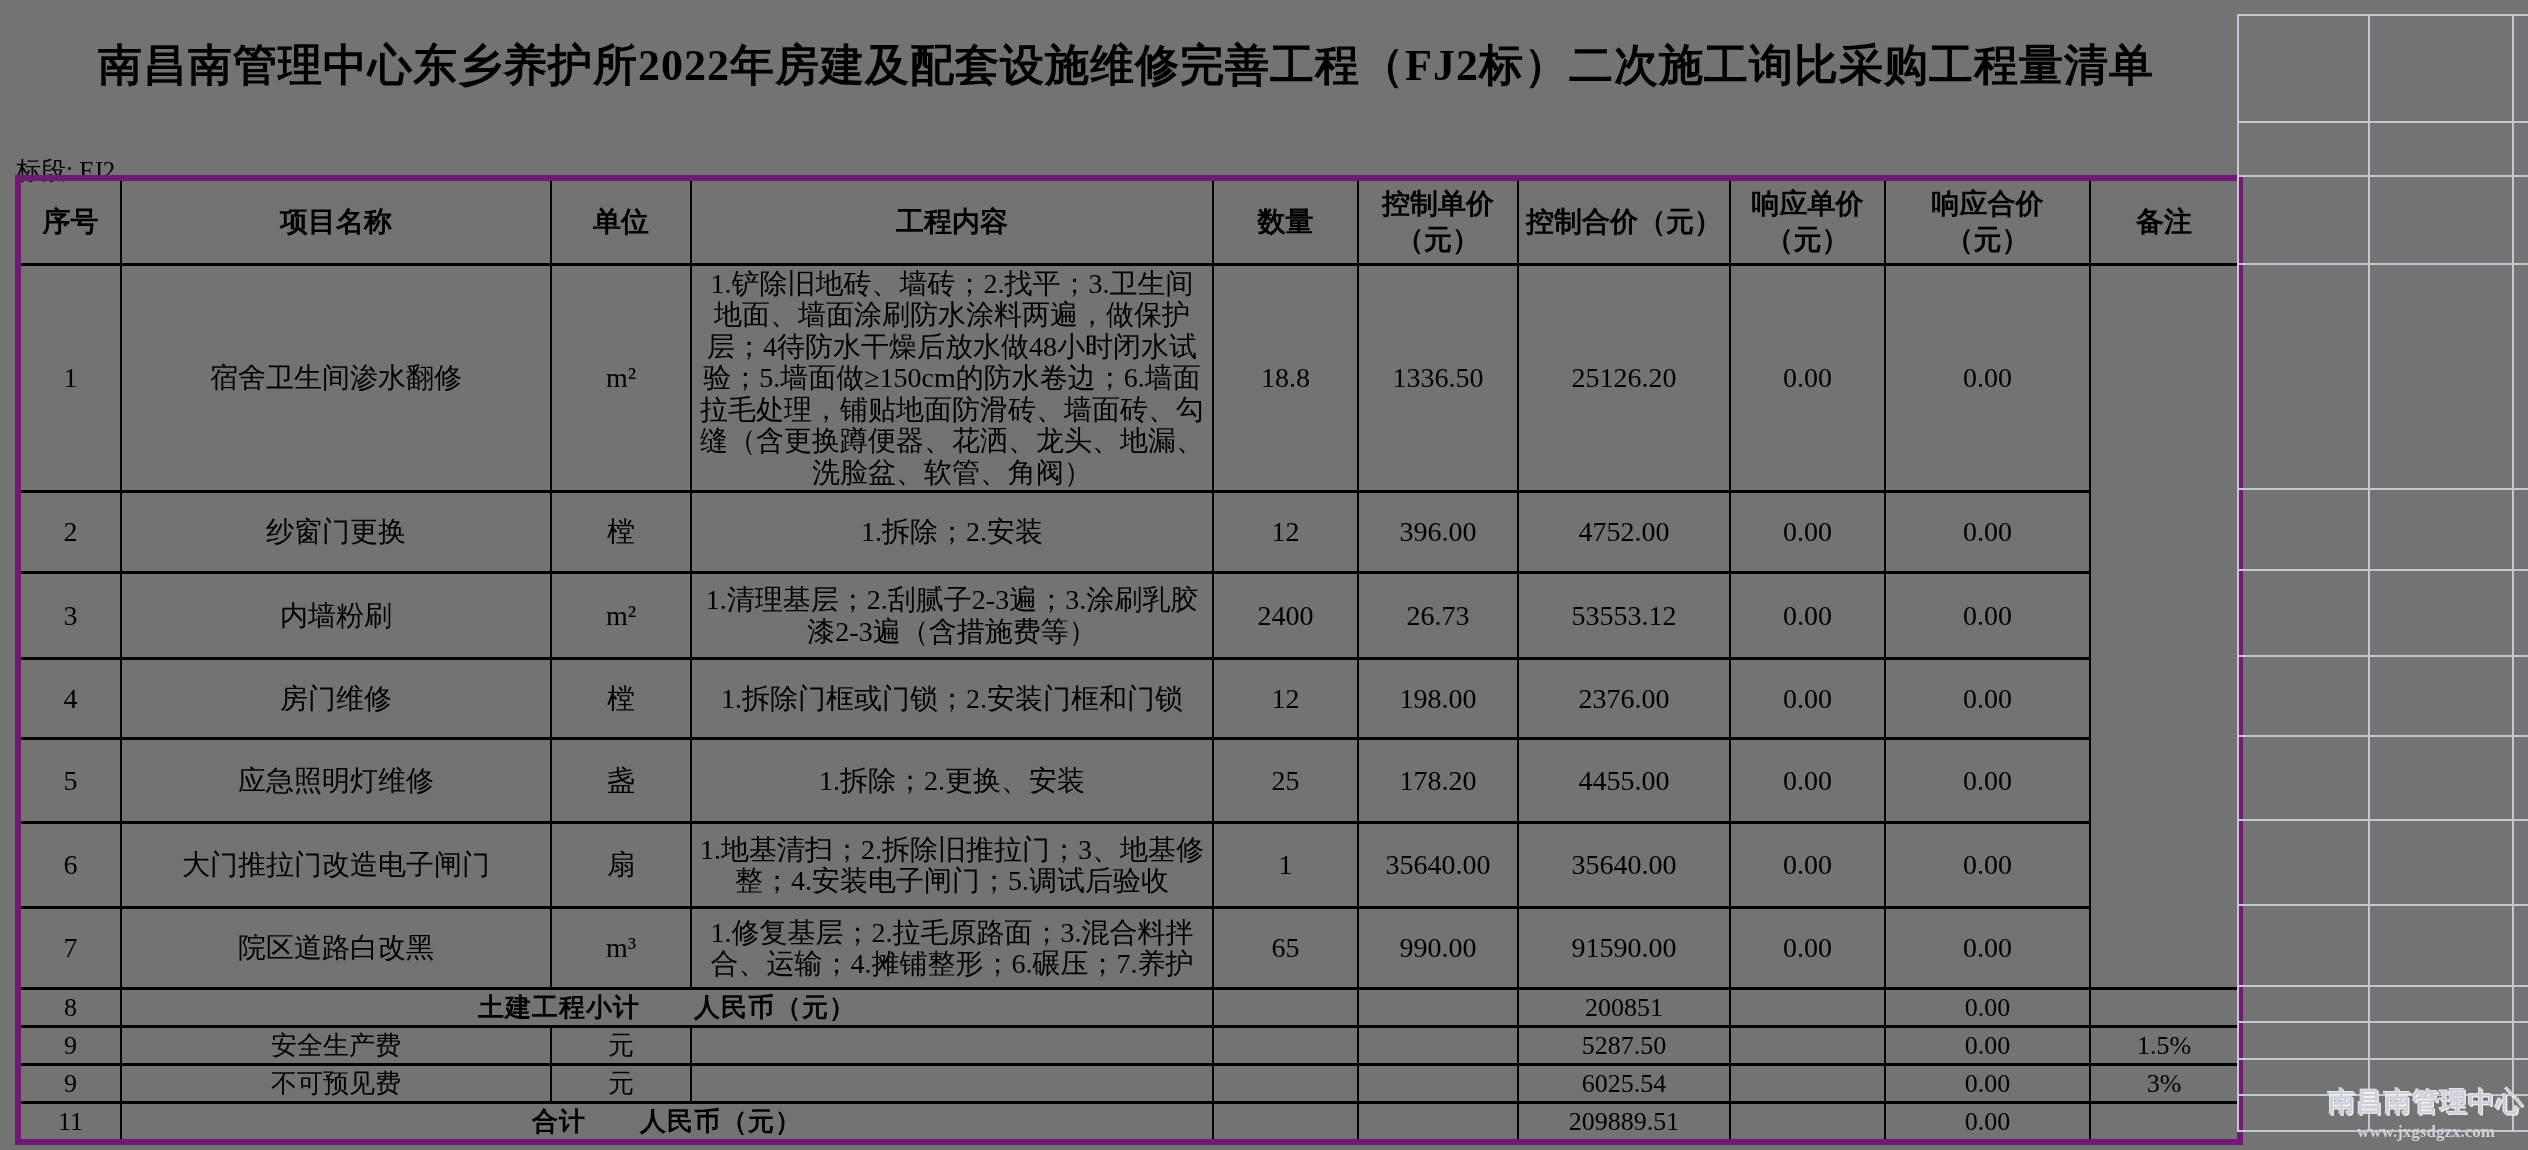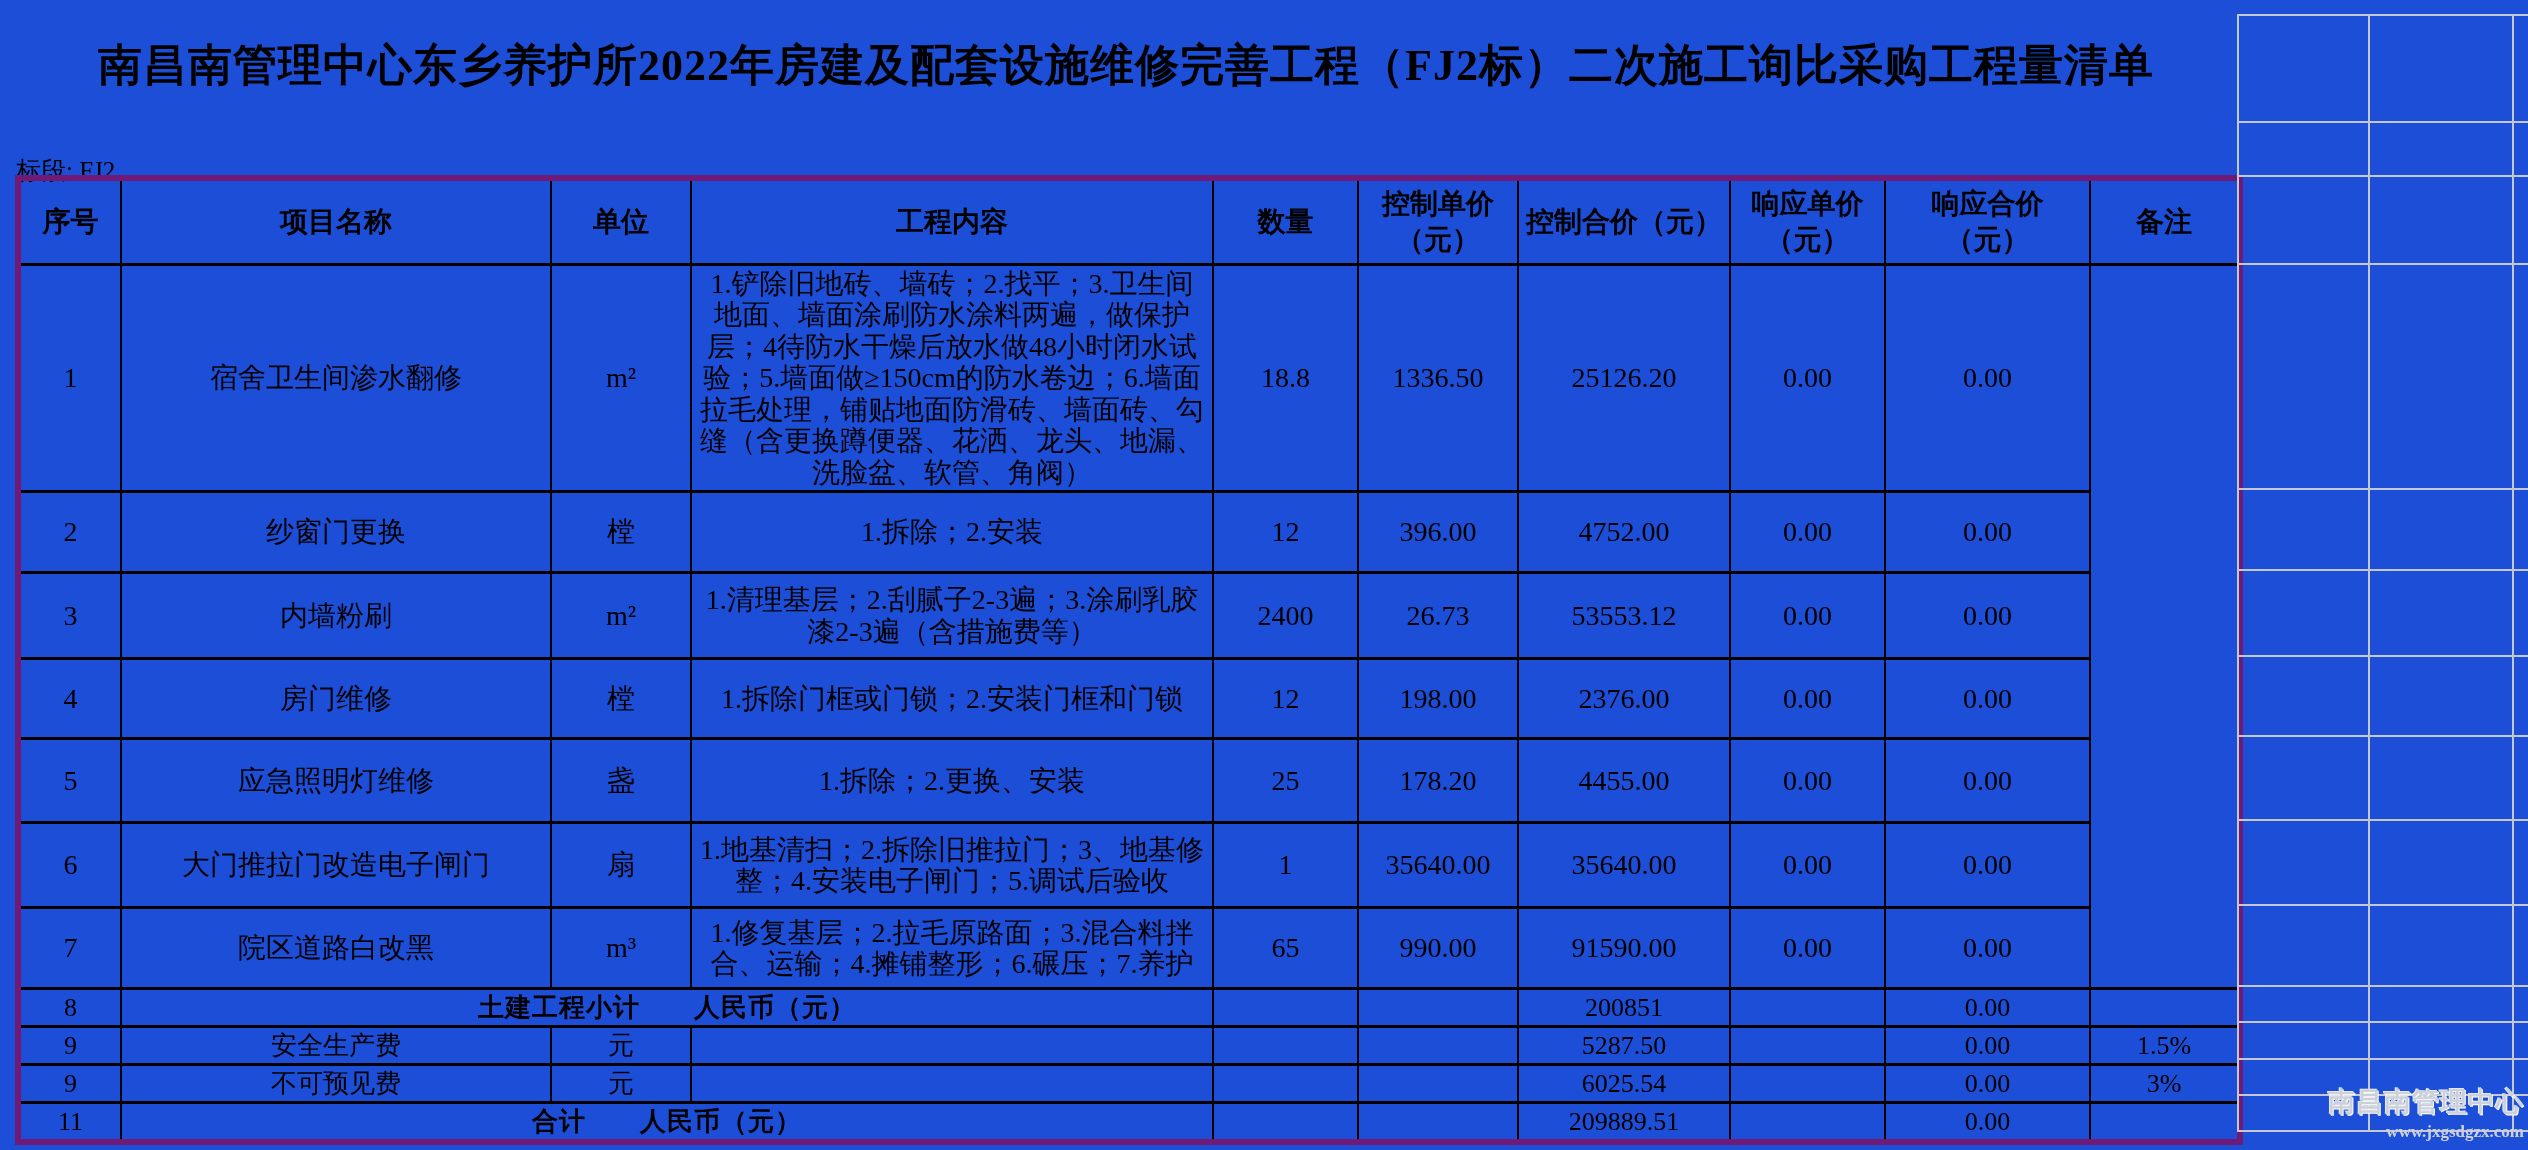--- a/index.html
+++ b/index.html
@@ -1,19 +1,19 @@
 <!DOCTYPE html>
 <html><head>
 <meta charset="utf-8">
 <style>
   html,body{margin:0;padding:0;background:#ffffff;}
   .page{
     position:relative;
     width:2528px;height:1150px;
-    background:#1d4ed8;
+    background:#737373;
     font-family:"Liberation Serif","DejaVu Serif",serif;
     color:#000;
     overflow:hidden;
   }
   .doc-title{
     position:absolute;left:15px;top:36px;width:2222px;
     text-align:center;
     font-size:44px;font-weight:bold;
     letter-spacing:1px;
     white-space:nowrap;
@@ -49,21 +49,21 @@
     padding:3px 6px;
     margin-left:44px;
   }
   tr.sum-row td{font-size:26px;padding:0 6px;}
   td.sum-label{font-weight:bold;letter-spacing:1px;}
   
   .grid-right{position:absolute;left:0;top:0;width:2528px;height:1150px;pointer-events:none;}
   .gline{position:absolute;background:#c4c8d2;}
   .watermark{
     position:absolute;right:4px;bottom:8px;
-    text-align:right;
+    text-align:center;
     color:#ccd0d9;
     z-index:5;
     line-height:1.1;
   }
   .watermark .wm1{font-size:27px;font-weight:bold;letter-spacing:1px;
     text-shadow:1px 1px 0 #ffffff, -1px -1px 0 #e6e8ee;}
   .watermark .wm2{font-size:17px;font-weight:bold;margin-top:6px;}
 </style>
 </head>
 <body>

